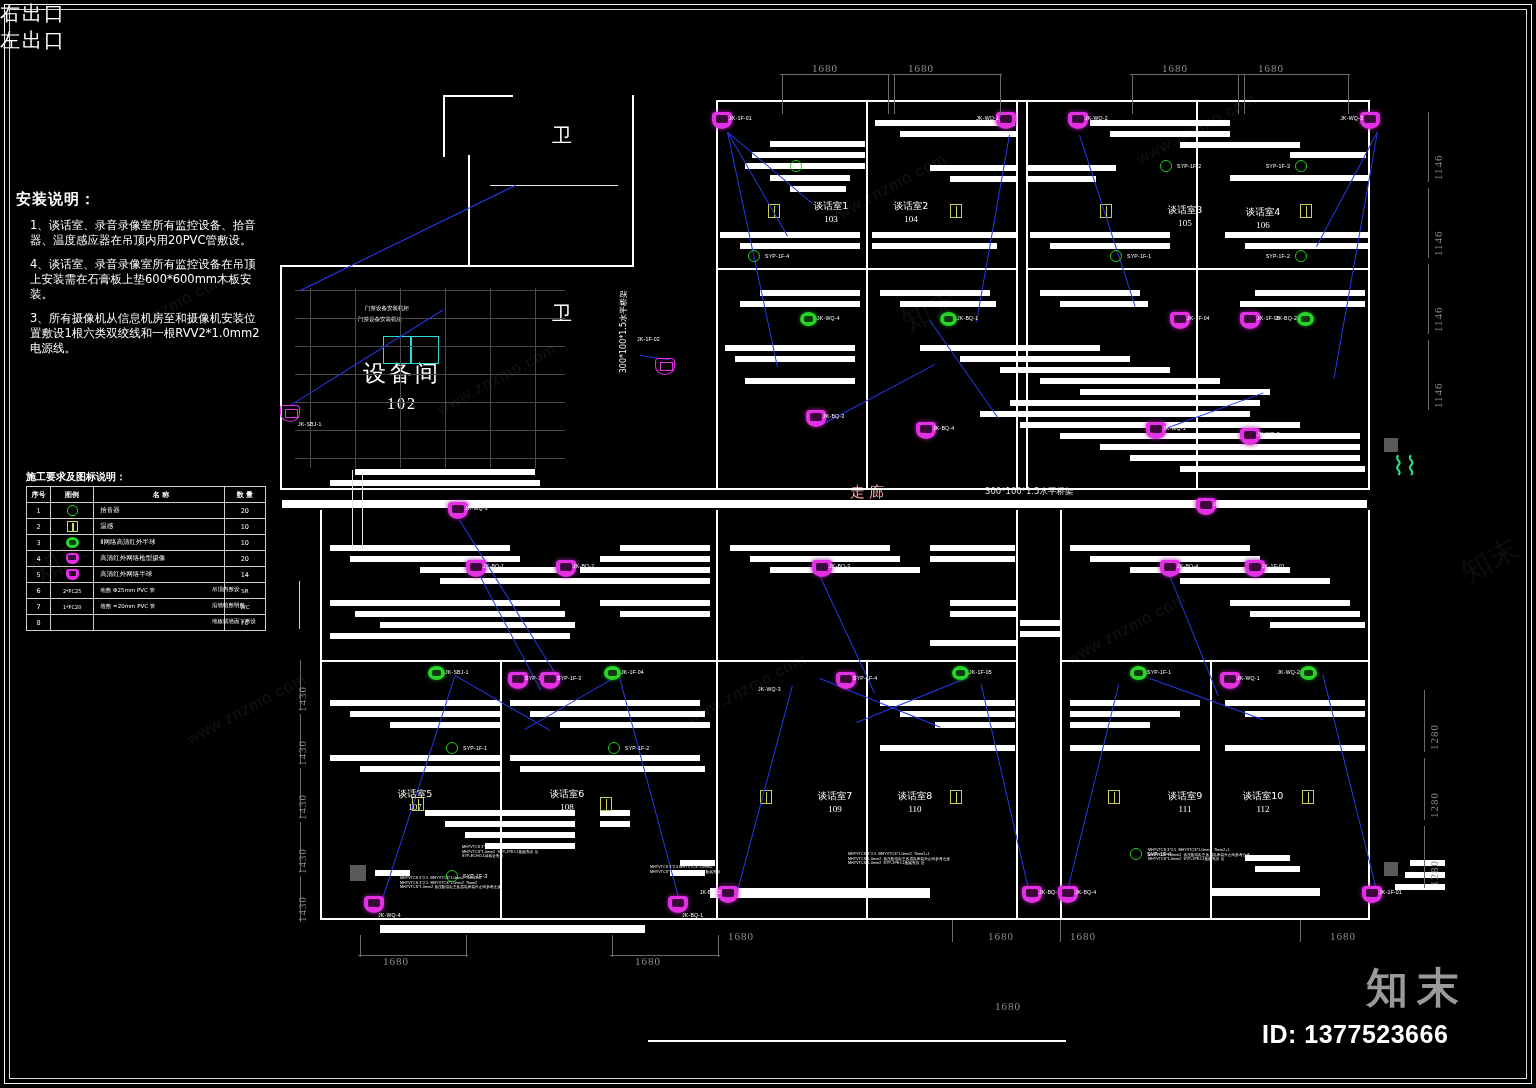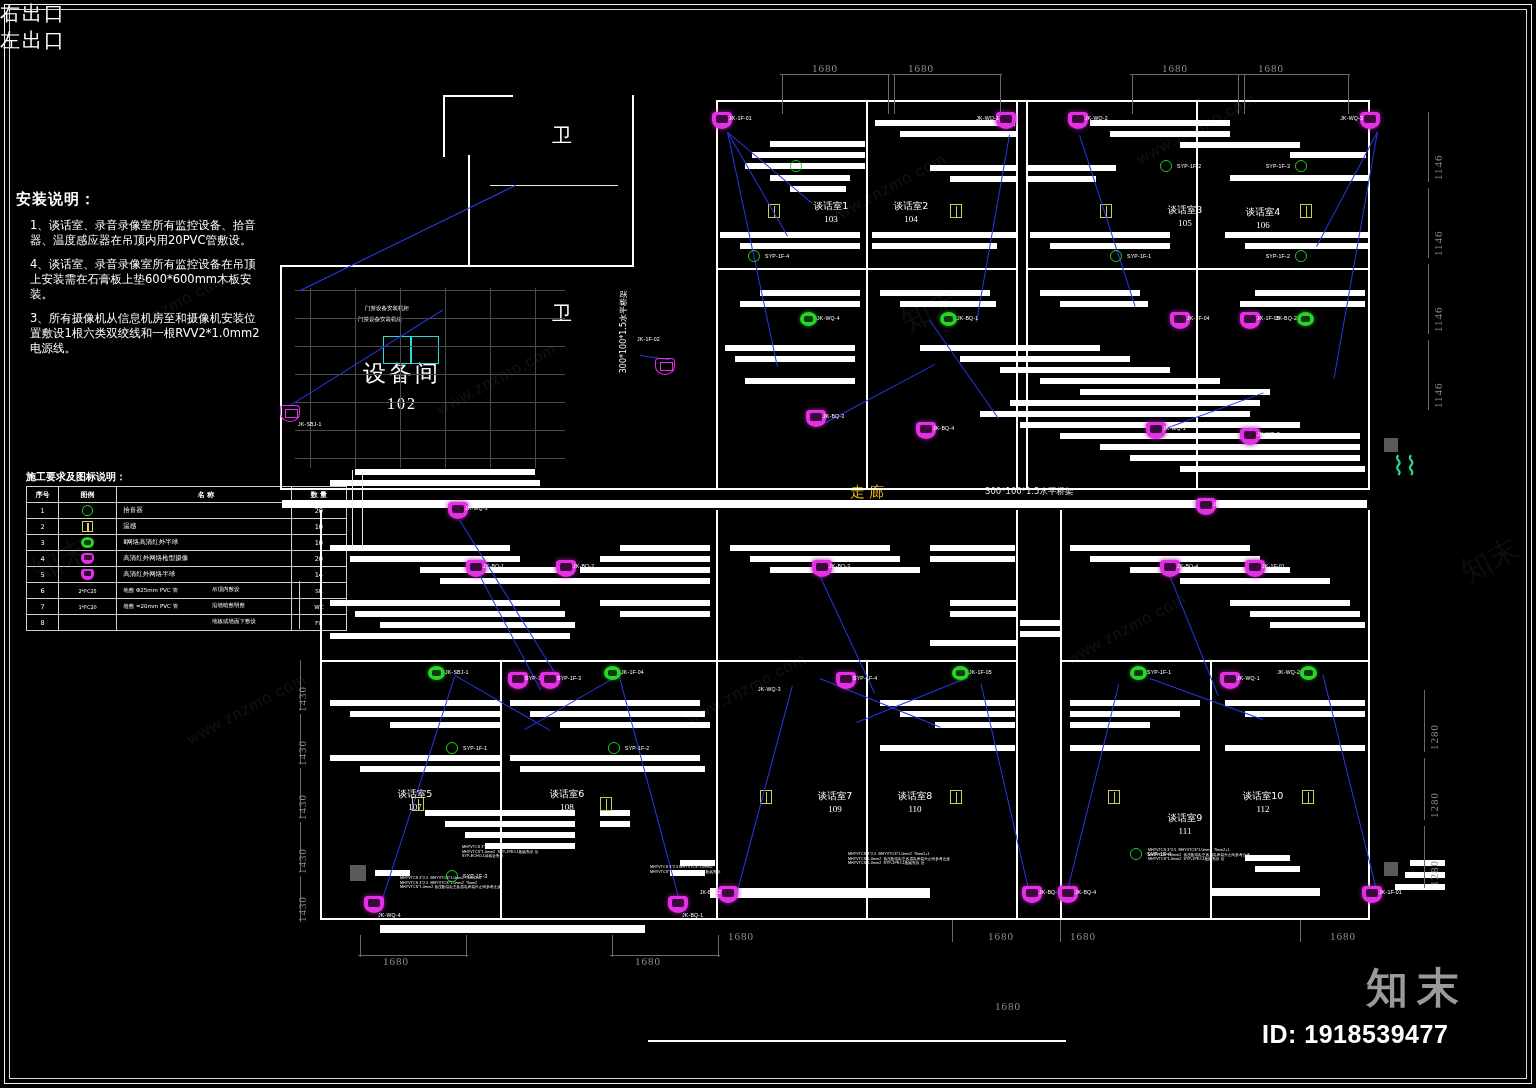--- a/index.html
+++ b/index.html
@@ -36,21 +36,21 @@
   .notes-item-wide { max-width:560px; padding-left:22px; margin-top:7px; }
 
   
   .legend-wrap { position:absolute; left:26px; top:470px; }
   .legend-caption {
     font-size:10px; font-weight:bold; color:#fff; margin-bottom:2px;
     font-family:"DejaVu Sans", sans-serif;
   }
   table.legend {
     border-collapse:collapse; font-size:6.5px; color:#fff;
-    font-family:"DejaVu Sans", sans-serif; width:321px;
+    font-family:"DejaVu Sans", sans-serif; width:240px;
   }
   table.legend td, table.legend th {
     border:1px solid #cfcfcf; height:16px; text-align:center;
     padding:0 2px; font-weight:normal;
   }
   table.legend th { font-weight:bold; font-size:7px; }
   .c-no { width:22px; }
   .c-sym { width:40px; }
   .c-name { width:120px; text-align:left !important; padding-left:6px !important; }
   .c-qty { width:38px; }
@@ -85,21 +85,21 @@
   .room-label {
     position:absolute; text-align:center; color:#fff;
     font-family:"DejaVu Sans", sans-serif; line-height:1.35;
   }
   .room-name { font-size:9.5px; white-space:nowrap; }
   .room-no { font-size:9px; font-family:"Liberation Serif", serif; }
   .room-big { font-size:23px; font-weight:normal; letter-spacing:3px; }
   .room-big-no { font-size:16px; font-family:"Liberation Serif", serif; letter-spacing:2px; }
   .wc-label { font-size:20px; color:#fff; font-family:"DejaVu Sans", sans-serif; }
   .exit-label { font-size:20px; color:#fff; font-family:"DejaVu Sans", sans-serif; letter-spacing:2px; }
-  .corridor-label { font-size:15px; color:#eab308; font-family:"DejaVu Sans", sans-serif; letter-spacing:4px; }
+  .corridor-label { font-size:15px; color:#fca5a5; font-family:"DejaVu Sans", sans-serif; letter-spacing:4px; }
 
   
   .dev { position:absolute; }
   .dev .lbl {
     position:absolute; left:17px; top:3px; font-size:5.2px; color:#fff;
     white-space:nowrap; font-family:"Liberation Sans", sans-serif; letter-spacing:.2px;
   }
   .dev .lbl.left { left:auto; right:17px; }
   .dev-mic   { width:12px; height:12px; border:1.4px solid #22d422; border-radius:50% 50% 48% 48%; }
   .dev-dome  { width:17px; height:14px; background:#28d428; border-radius:50%; position:relative;
@@ -749,21 +749,21 @@
     <div class="room-no">108</div>
   </div>
   <div class="room-label" style="left:790px; top:790px; width:90px;">
     <div class="room-name">谈话室7</div>
     <div class="room-no">109</div>
   </div>
   <div class="room-label" style="left:870px; top:790px; width:90px;">
     <div class="room-name">谈话室8</div>
     <div class="room-no">110</div>
   </div>
-  <div class="room-label" style="left:1140px; top:812px; width:90px;">
+  <div class="room-label" style="left:1140px; top:790px; width:90px;">
     <div class="room-name">谈话室9</div>
     <div class="room-no">111</div>
   </div>
   <div class="room-label" style="left:1218px; top:790px; width:90px;">
     <div class="room-name">谈话室10</div>
     <div class="room-no">112</div>
   </div>
 
   <div class="dim-line" style="left:780px; top:74px; width:110px;"></div>
   <div class="dim-txt" style="left:812px; top:62px;">1680</div>
@@ -822,15 +822,15 @@
   <div class="dim-vline" style="left:466px; top:935px; height:22px;"></div>
   <div class="dim-vline" style="left:612px; top:935px; height:22px;"></div>
   <div class="dim-vline" style="left:718px; top:935px; height:22px;"></div>
   <div class="dim-vline" style="left:952px; top:920px; height:22px;"></div>
   <div class="dim-vline" style="left:1060px; top:920px; height:22px;"></div>
   <div class="dim-vline" style="left:1300px; top:920px; height:22px;"></div>
 
   <div class="title-underline" style="left:648px; top:1040px; width:418px;"></div>
 
   <div class="wm-logo" style="left:1366px; top:960px;">知末</div>
-  <div class="wm-id" style="left:1262px; top:1020px;">ID: 1918539477</div>
+  <div class="wm-id" style="left:1262px; top:1020px;">ID: 1377523666</div>
 
 </div>
 
 </body></html>

